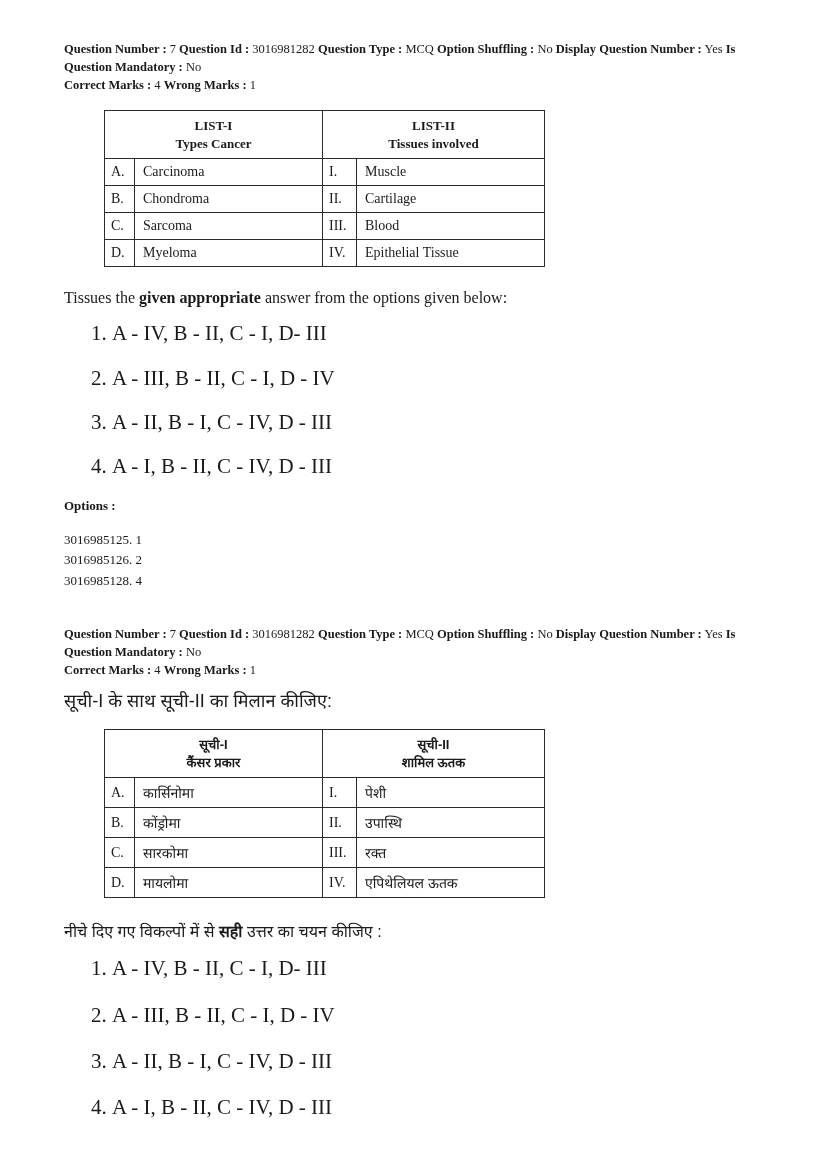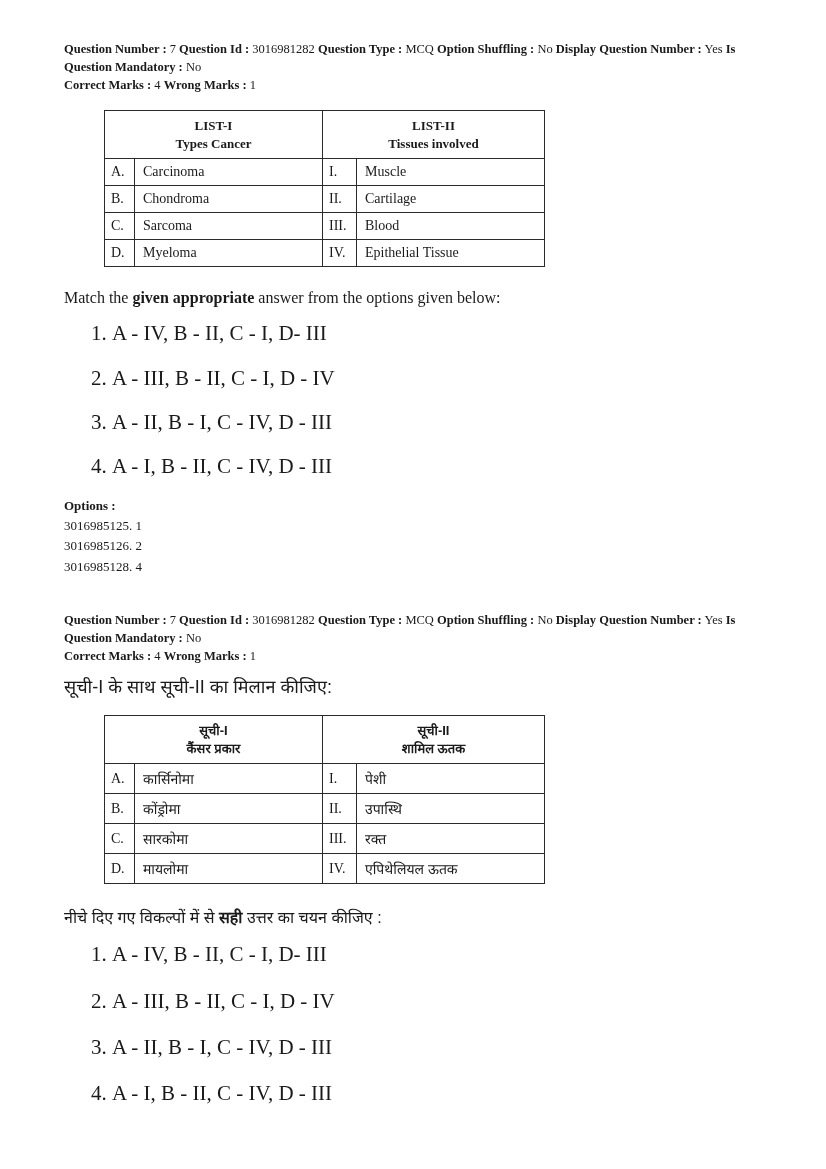--- a/index.html
+++ b/index.html
@@ -88,21 +88,21 @@
     padding-left: 48px;
     font-size: 21px;
   }
   ol.options li {
     margin: 0 0 19px 0;
     line-height: 1.2;
   }
   .options-label {
     font-size: 13px;
     font-weight: bold;
-    margin: 2px 0 2px 0;
+    margin: 2px 0 16px 0;
   }
   .option-id {
     font-size: 13px;
     line-height: 1.55;
   }
   .block-gap {
     height: 34px;
   }
   .hindi {
     font-family: "Liberation Sans", sans-serif;
@@ -186,21 +186,21 @@
         <tr>
           <td class="key">D.</td>
           <td class="val">Myeloma</td>
           <td class="key">IV.</td>
           <td class="val">Epithelial Tissue</td>
         </tr>
       </tbody>
     </table>
 
     <p class="choose">
-      <span>Match the </span><b>given appropriate</b><span> answer from the options given below:</span>
+      <span>Tissues the </span><b>given appropriate</b><span> answer from the options given below:</span>
     </p>
 
     <ol class="options">
       <li>A - IV, B - II, C - I, D- III</li>
       <li>A - III, B - II, C - I, D - IV</li>
       <li>A - II, B - I, C - IV, D - III</li>
       <li>A - I, B - II, C - IV, D - III</li>
     </ol>
 
     <div class="options-label">Options :</div>

